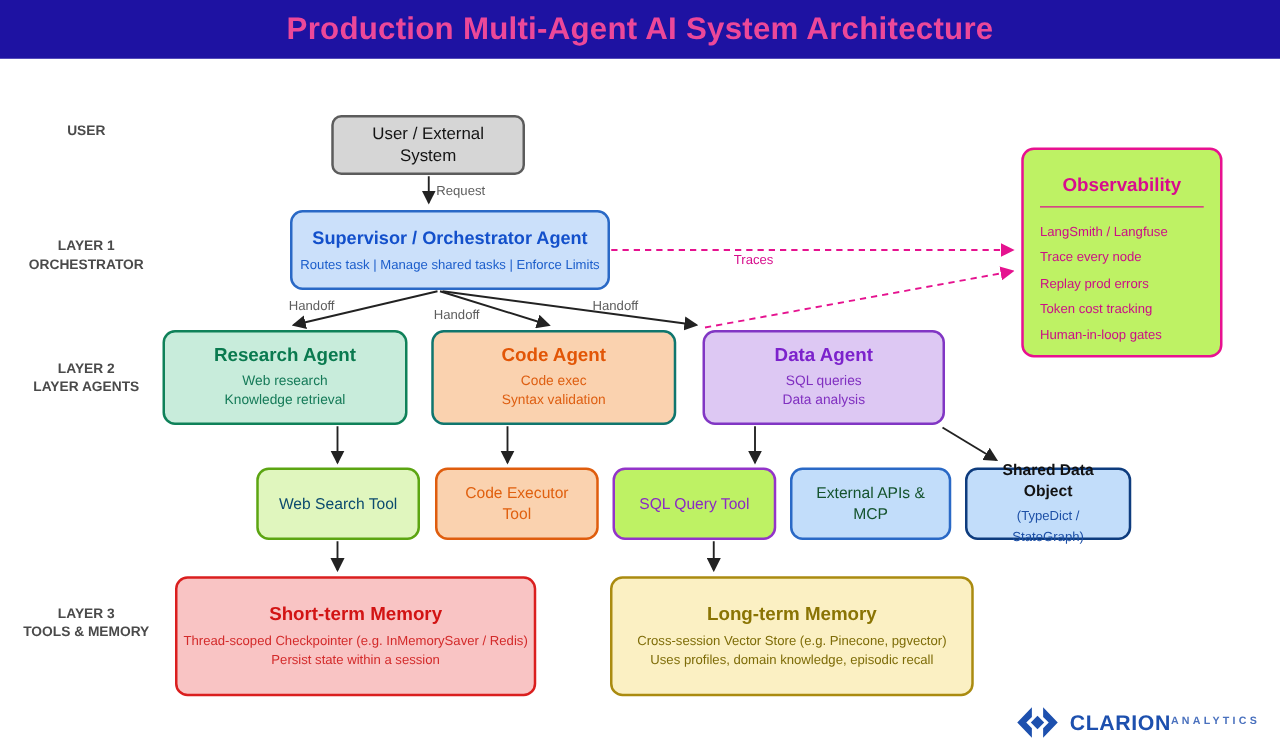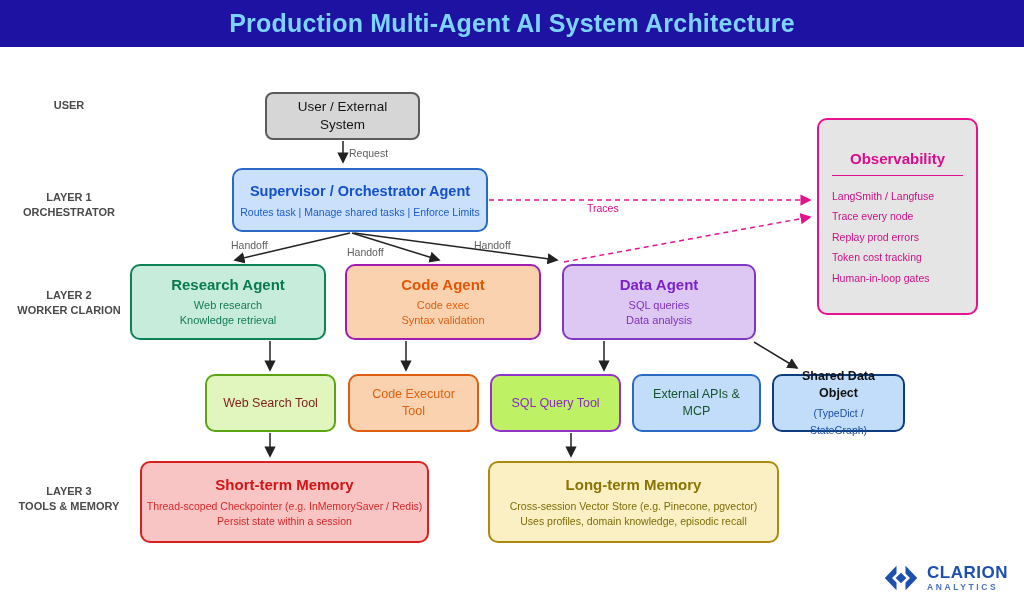--- a/index.html
+++ b/index.html
@@ -2,21 +2,21 @@
 <html><head>
 <meta charset="utf-8">
 <style>
   * { margin:0; padding:0; box-sizing:border-box; }
   html,body { width:1024px; height:602px; overflow:hidden; background:#ffffff;
               font-family:"Liberation Sans", sans-serif; }
   .stage { position:relative; width:1024px; height:602px; background:#ffffff; }
 
   .titlebar { position:absolute; left:0; top:0; width:1024px; height:47px;
               background:#1E12A2; display:flex; align-items:center; justify-content:center; z-index:4; }
-  .titlebar h1 { color:#7dd3fc; font-size:25px; font-weight:bold; letter-spacing:.2px; }
+  .titlebar h1 { color:#ec4899; font-size:25px; font-weight:bold; letter-spacing:.2px; }
 
   svg.edges { position:absolute; left:0; top:0; z-index:1; }
 
   .layer-label { position:absolute; left:8px; width:122px; text-align:center; z-index:3;
                  color:#4A4A4A; font-size:11px; font-weight:bold; line-height:15px; }
 
   .edge-label { position:absolute; z-index:3; font-size:10.5px; color:#5E5E5E; }
   .edge-label.traces { color:#D60D8C; }
 
   .node { position:absolute; z-index:2; border-radius:10px;
@@ -27,56 +27,56 @@
 
   .n-user { left:265px; top:92px; width:155px; height:48px; background:#D6D6D6;
             border:2px solid #5C5C5C; border-radius:8px; color:#141414;
             font-size:13.5px; line-height:18px; padding:0 18px; }
 
   .n-supervisor { left:232px; top:168px; width:256px; height:64px; background:#CBE0FA;
                   border:2px solid #2A69C6; }
   .n-supervisor .title { color:#1350CB; font-size:14.5px; }
   .n-supervisor .sub { color:#1C5ECB; font-size:10.5px; margin-top:7px; }
 
-  .n-observ { left:817px; top:118px; width:161px; height:197px; background:#e5e5e5;
-              border:2px solid #E81190; align-items:stretch; justify-content:center;
+  .n-observ { left:817px; top:118px; width:161px; height:168px; background:#bef264;
+              border:2px solid #E81190; align-items:stretch; justify-content:flex-end;
               padding:11px 13px 6px; }
   .n-observ .title { color:#D80C8E; font-size:15px; text-align:center; }
   .n-observ .divider { border:none; border-top:1.5px solid #DD1090; margin:8px 0 10px; }
   .n-observ .obs-item { color:#CC0F86; font-size:10.5px; text-align:left; line-height:20.5px; }
 
   .agent { top:264px; width:196px; height:76px; }
   .agent .title { font-size:15px; }
   .n-research { left:130px; background:#C8ECDB; border:2px solid #0F8159; }
   .n-research .title { color:#0A7A4F; } .n-research .lines { color:#157A58; }
-  .n-codeagent { left:345px; background:#FAD2AF; border:2px solid #a21caf; }
+  .n-codeagent { left:345px; background:#FAD2AF; border:2px solid #0f766e; }
   .n-codeagent .title { color:#E25607; } .n-codeagent .lines { color:#DE5F12; }
   .n-dataagent { left:562px; width:194px; background:#DDC8F3; border:2px solid #8136C4; }
   .n-dataagent .title { color:#7C22CC; } .n-dataagent .lines { color:#8030C0; }
 
   .tool { top:374px; width:131px; height:58px; font-size:12.5px; line-height:17px; padding:0 10px; }
-  .n-webtool { left:205px; background:#E0F6BE; border:2px solid #5CA512; color:#7f1d1d; }
+  .n-webtool { left:205px; background:#E0F6BE; border:2px solid #5CA512; color:#0c4a6e; }
   .n-codetool { left:348px; background:#FAD2AF; border:2px solid #DF5D0E; color:#E0600F;align-items:flex-end; }
   .n-sqltool { left:490px; background:#bef264; border:2px solid #9334C9; color:#8A2AC4; }
   .n-extapis { left:632px; width:129px; background:#C2DDFA; border:2px solid #2A69C6; color:#14532d; }
   .n-shared { left:772px; width:133px; background:#C2DDFA; border:2.5px solid #0E3C7E; }
   .n-shared .title { color:#121212; font-size:12.5px; }
   .n-shared .sub { color:#1C4FA6; font-size:10.5px; margin-top:3px; }
 
-  .mem { top:461px; height:82px; }
+  .mem { top:461px; height:96px; }
   .mem .title { font-size:15px; }
   .mem .lines { font-size:10.5px; line-height:15px; margin-top:6px; }
   .n-shortmem { left:140px; width:289px; background:#F9C4C4; border:2.5px solid #DA1F1F; }
   .n-shortmem .title { color:#D21414; } .n-shortmem .lines { color:#D32A2A; }
   .n-longmem { left:488px; width:291px; background:#FBF0C3; border:2.5px solid #AA8B10; }
   .n-longmem .title { color:#8A7404; } .n-longmem .lines { color:#7E6C08; }
 
   .logo { position:absolute; right:16px; bottom:6px; z-index:3; display:flex;
           align-items:center; gap:8px; }
-  .logo-text { display:flex; flex-direction:column; line-height:1; }
+  .logo-text { display:flex; flex-direction:row; line-height:1; }
   .logo-name { color:#1D50AE; font-size:17px; font-weight:bold; letter-spacing:.5px; }
   .logo-sub { color:#4A71BE; font-size:8.5px; font-weight:bold; letter-spacing:2.6px; margin-top:2px; }
 </style>
 </head>
 <body>
 
 <div class="stage">
 
   <div class="titlebar">
     <h1>Production Multi-Agent AI System Architecture</h1>
@@ -111,21 +111,21 @@
 
   <div class="layer-label" style="top:98px">
     <div>USER</div>
   </div>
   <div class="layer-label" style="top:190px">
     <div>LAYER 1</div>
     <div>ORCHESTRATOR</div>
   </div>
   <div class="layer-label" style="top:288px">
     <div>LAYER 2</div>
-    <div>WORKER CLARION</div>
+    <div>LAYER AGENTS</div>
   </div>
   <div class="layer-label" style="top:484px">
     <div>LAYER 3</div>
     <div>TOOLS &amp; MEMORY</div>
   </div>
 
   <div class="edge-label" style="left:349px; top:147px">Request</div>
   <div class="edge-label" style="left:231px; top:239px">Handoff</div>
   <div class="edge-label" style="left:347px; top:246px">Handoff</div>
   <div class="edge-label" style="left:474px; top:239px">Handoff</div>

